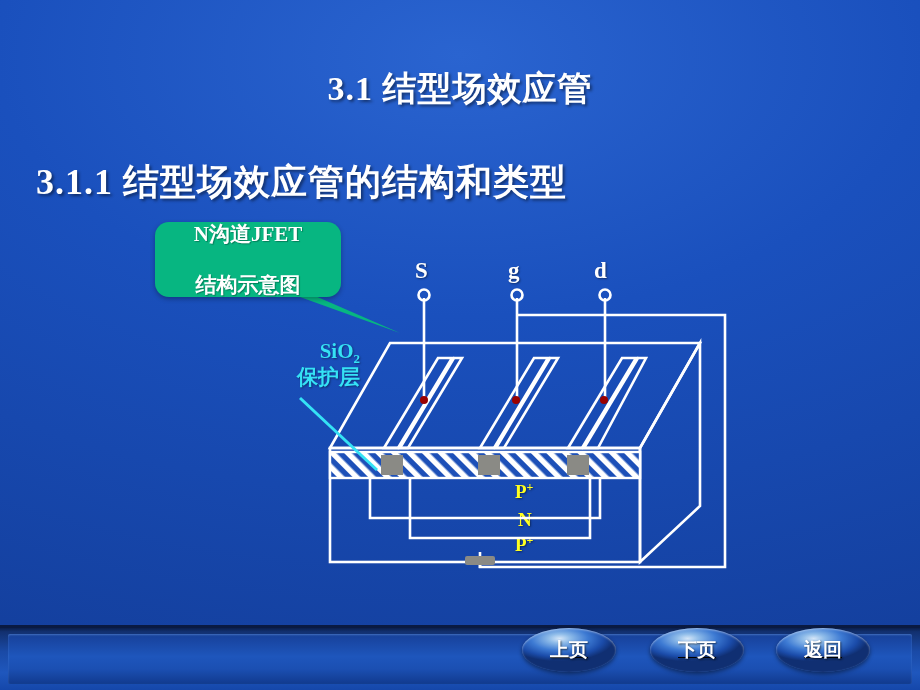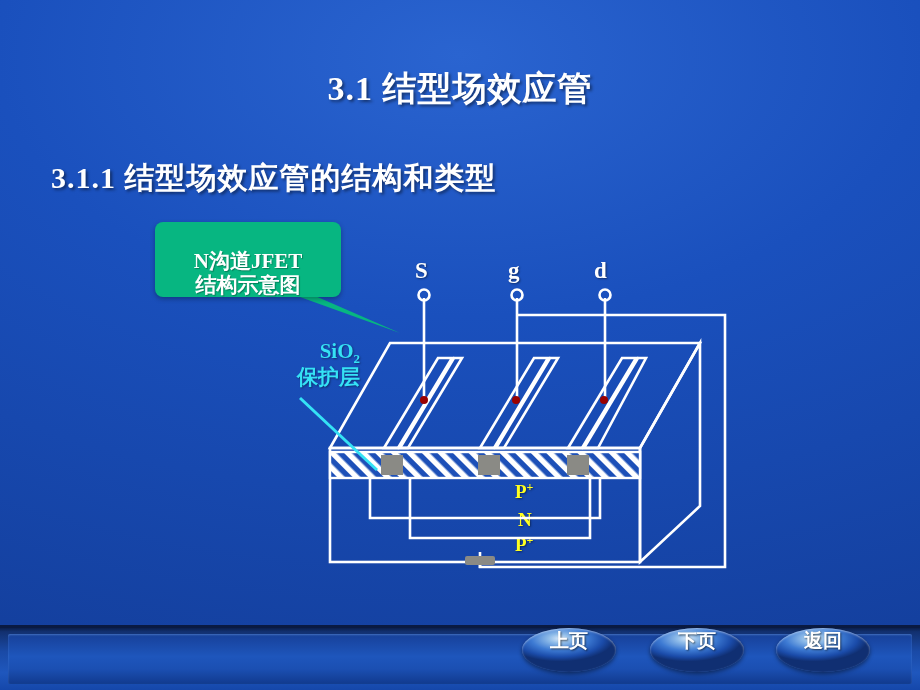--- a/index.html
+++ b/index.html
@@ -39,31 +39,31 @@
   }
   
   .title{
     position:absolute;left:0;top:66px;width:920px;text-align:center;
     font-size:34px;font-weight:700;color:#ffffff;
     letter-spacing:1px;
     text-shadow:2px 2px 3px rgba(0,0,0,.45);
     white-space:nowrap;
   }
   .subtitle{
-    position:absolute;left:51px;top:158px;
-    font-size:30px;font-weight:700;color:#ffffff;
+    position:absolute;left:36px;top:158px;
+    font-size:36px;font-weight:700;color:#ffffff;
     letter-spacing:1px;
     text-shadow:2px 2px 3px rgba(0,0,0,.45);
     white-space:nowrap;
   }
   
   .callout{
     position:absolute;left:155px;top:222px;width:186px;height:75px;
-    background:#07b681;border-radius:8px;
-    display:flex;flex-direction:column;align-items:center;justify-content:flex-end;
+    background:#07b681;border-radius:14px;
+    display:flex;flex-direction:column;align-items:center;justify-content:space-between;
     box-shadow:0 2px 5px rgba(0,0,0,.3);
   }
   .callout div{
     font-size:21px;font-weight:700;color:#ffffff;line-height:1.15;
     white-space:nowrap;text-shadow:1px 1px 1px rgba(0,0,0,.3);
   }
   .callout-tail{position:absolute;left:150px;top:215px;width:260px;height:130px;pointer-events:none;}
   
   .sio2{
     position:absolute;left:250px;top:340px;width:110px;text-align:right;
@@ -93,22 +93,23 @@
   .footer-inner{
     position:absolute;left:8px;top:6px;width:904px;height:50px;
     background:linear-gradient(180deg,#174099 0%,#1e56bc 45%,#1b4fb2 70%,#113a8e 100%);
     border-radius:2px;
     box-shadow:inset 0 1px 2px rgba(120,170,235,.45);
   }
   .nav-btn{
     position:absolute;top:628px;width:94px;height:44px;border-radius:50%;
     background:radial-gradient(58% 52% at 40% 24%, #d5e6f8 0%, #8fbce9 20%, #3d7ad3 52%, #1b4caa 80%, #102f72 100%);
     box-shadow:0 2px 4px rgba(0,0,0,.45), inset 0 1px 2px rgba(255,255,255,.45);
-    display:flex;justify-content:center;
+    display:flex;align-items:center;justify-content:center;
     cursor:pointer;
+    text-decoration:underline;
   }
   .nav-btn span{
     font-family:"DejaVu Sans", sans-serif;
     font-size:19px;font-weight:700;color:#ffffff;
     text-shadow:1px 1px 2px rgba(0,0,0,.6);white-space:nowrap;
   }
   #btn-prev{left:522px;}
   #btn-next{left:650px;}
   #btn-back{left:776px;}
 </style>

